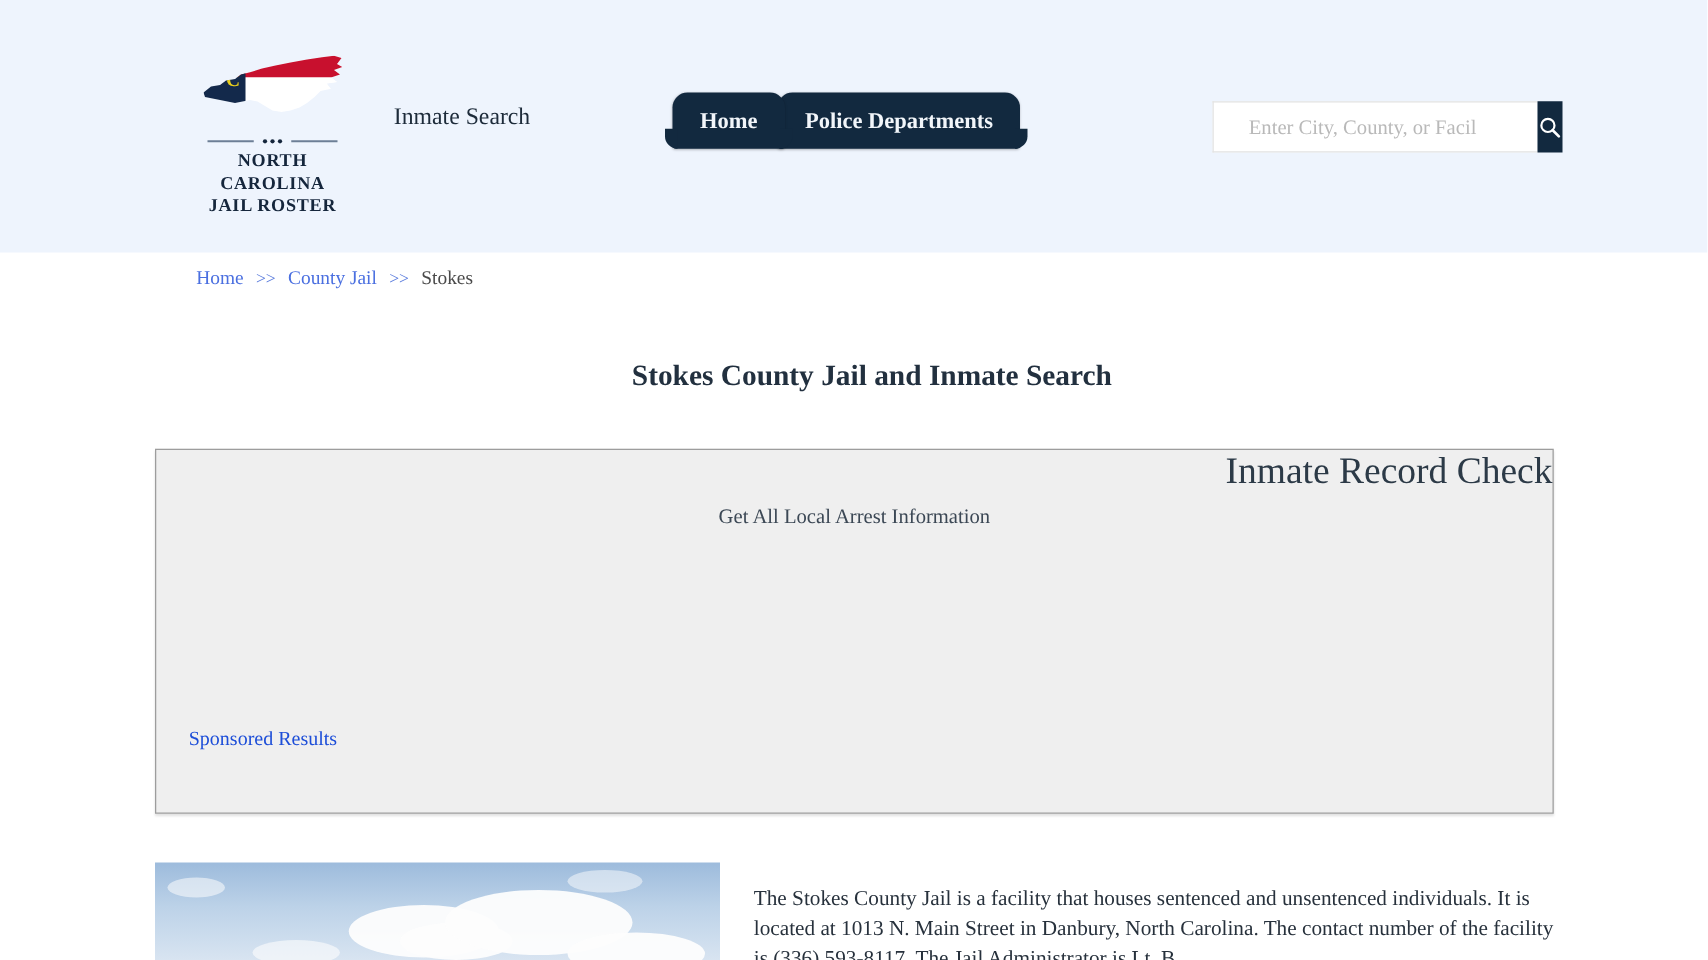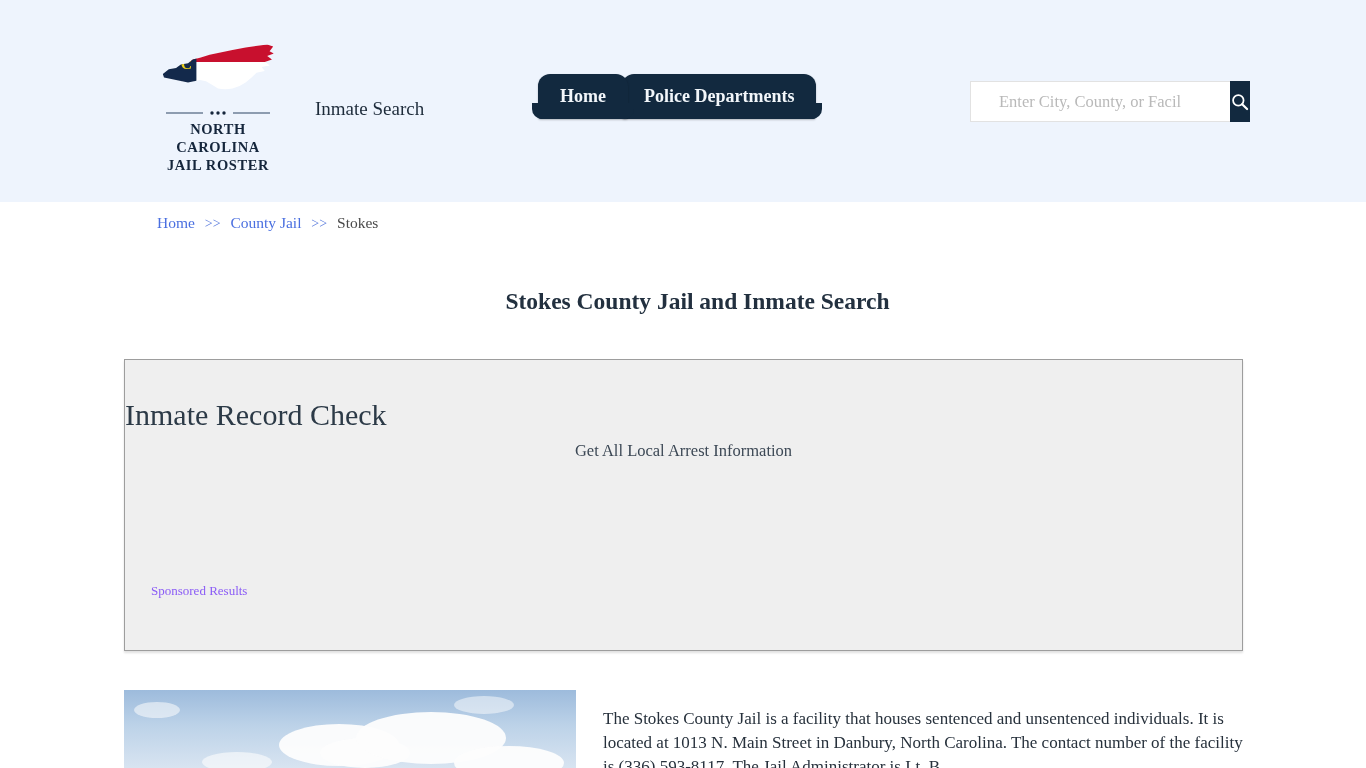--- a/index.html
+++ b/index.html
@@ -53,21 +53,21 @@
     font-size: 14.5px;
     letter-spacing: 0.6px;
     color: #15263c;
     line-height: 1.25;
   }
 
   
   .tagline {
     position: absolute;
     left: 315px;
-    top: 98px;
+    top: 83px;
     font-size: 19px;
     color: #1d2b3a;
     font-family: "Liberation Serif", serif;
     white-space: nowrap;
   }
 
   
   .nav-tabs {
     position: absolute;
     left: 538px;
@@ -184,25 +184,24 @@
     position: absolute;
     left: 124px;
     top: 359px;
     width: 1119px;
     height: 292px;
     background: #efefef;
     border: 1px solid #9d9d9d;
     box-shadow: inset 0 0 0 2px #efefef, 0 2px 2px rgba(0,0,0,0.12);
   }
   .panel-heading {
-    text-align: left;
+    text-align: right;
     font-family: "Liberation Serif", serif;
     font-size: 30px;
     color: #2c3a47;
-    margin-top: 38px;
     font-weight: normal;
     line-height: 1.1;
   }
   .panel-sub {
     text-align: center;
     font-family: "Liberation Serif", serif;
     font-size: 16.5px;
     color: #3c4855;
     margin-top: 10px;
   }
@@ -261,22 +260,22 @@
     font-size: 16.5px;
     font-weight: bold;
     letter-spacing: 1.6px;
     cursor: pointer;
   }
   .sponsored {
     position: absolute;
     left: 26px;
     top: 223px;
     font-family: "Liberation Serif", serif;
-    font-size: 13px;
-    color: #8b5cf6;
+    font-size: 16px;
+    color: #1d4ed8;
   }
 
   
   .content-row {
     position: absolute;
     left: 124px;
     top: 690px;
     width: 1119px;
     display: flex;
     align-items: flex-start;

